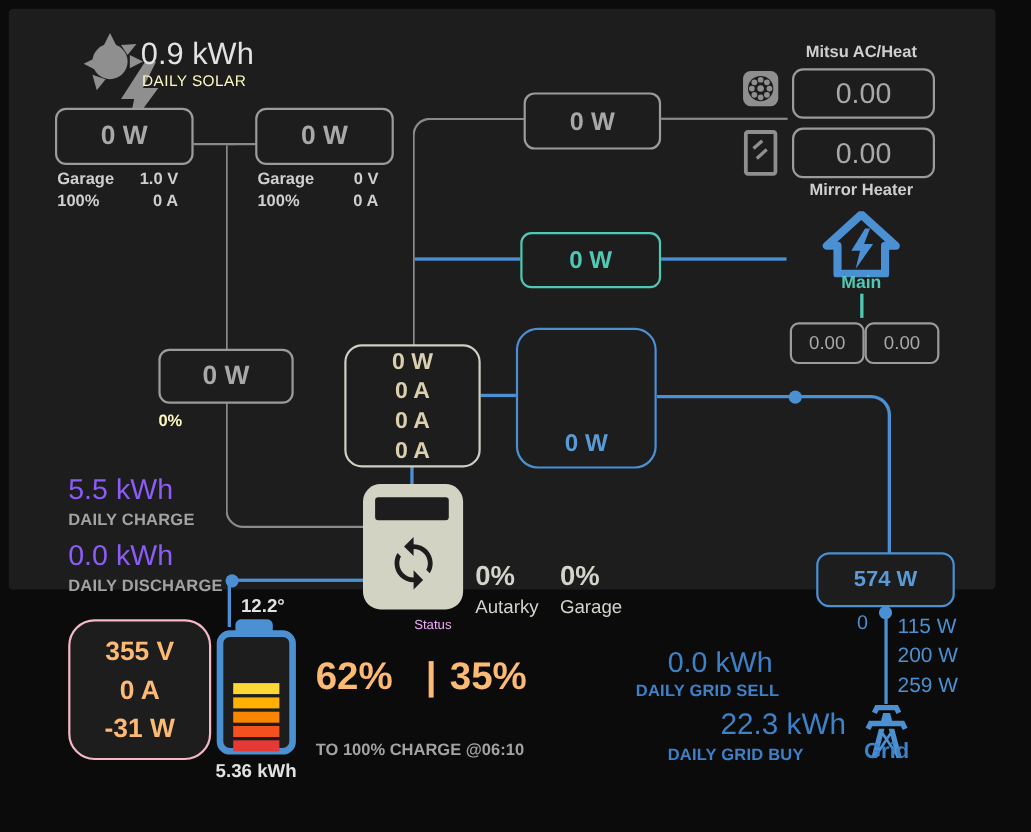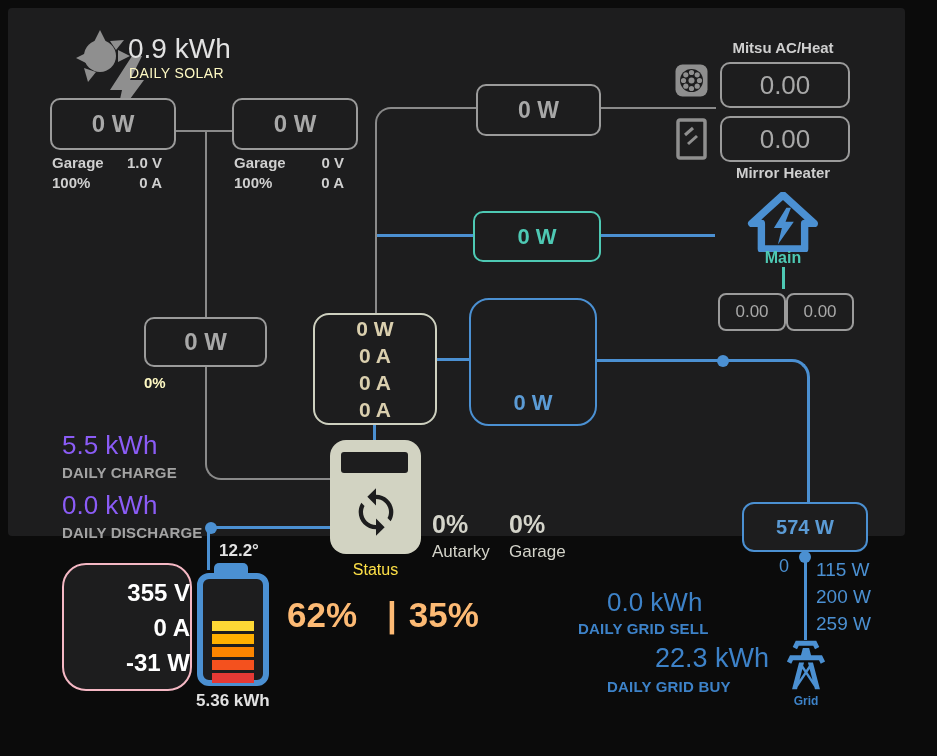--- a/index.html
+++ b/index.html
@@ -7,21 +7,21 @@
          font-family:"Liberation Sans",sans-serif;}
   #card{position:absolute;left:8px;top:8px;width:897px;height:528px;background:#1d1d1e;border-radius:4px;}
   .abs{position:absolute;}
   
   .vbox{position:absolute;border:2px solid #9b9b9b;border-radius:10px;background:#1d1d1e;
         display:flex;align-items:center;justify-content:center;color:#aaaaaa;font-weight:bold;}
   .vbox.gray{color:#a8a8a8;}
   .vbox.teal{border-color:#4ec9b4;color:#4ec9b4;}
   .vbox.blue{border-color:#4b90d2;color:#5b9bd5;}
   .vbox.cream{border-color:#cdd0bf;color:#dacfae;border-radius:16px;}
-  .vbox.pink{border-color:#f5b8c4;color:#ffffff;border-radius:24px;align-items:flex-end;}
+  .vbox.pink{border-color:#f5b8c4;color:#fdba74;border-radius:24px;}
   
   .hline{position:absolute;height:2px;background:#8a8a8a;}
   .vline{position:absolute;width:2px;background:#8a8a8a;}
   .hline.blue{height:3px;background:#4b90d2;}
   .vline.blue{width:3px;background:#4b90d2;}
   .vline.teal{width:3px;background:#4ec9b4;}
   .elbow{position:absolute;background:transparent;}
   .dot{position:absolute;width:12px;height:12px;border-radius:50%;background:#4b90d2;}
   
   .big{font-size:26px;}
@@ -115,21 +115,21 @@
     <div class="vbox blue" style="left:461px;top:290px;width:124px;height:124px;border-radius:20px;font-size:22px;align-items:flex-end;">
       <span style="margin-bottom:8px;">0 W</span>
     </div>
 
     <div class="abs" style="left:322px;top:432px;width:91px;height:114px;background:#d2d3c2;border-radius:16px;">
       <div style="position:absolute;left:11px;top:12px;width:67px;height:21px;background:#1d1d1e;border-radius:3px;"></div>
       <svg style="position:absolute;left:20px;top:42px;" width="52" height="60" viewBox="0 0 24 24">
         <path fill="#1d1d1e" d="M12 4V1L8 5l4 4V6c3.31 0 6 2.69 6 6 0 1.01-.25 1.97-.7 2.8l1.46 1.46C19.54 15.03 20 13.57 20 12c0-4.42-3.58-8-8-8zm0 14c-3.31 0-6-2.69-6-6 0-1.01.25-1.97.7-2.8L5.24 7.74C4.46 8.97 4 10.43 4 12c0 4.42 3.58 8 8 8v3l4-4-4-4v3z"></path>
       </svg>
     </div>
-    <div class="abs ctr" style="left:322px;top:553px;width:91px;font-size:16px;color:#fde047;">Status</div>
+    <div class="abs ctr" style="left:340px;top:553px;width:91px;font-size:12px;color:#f0abfc;">Status</div>
 
     <div class="abs" style="left:424px;top:502px;color:#d4d4ca;">
       <div style="font-size:25px;font-weight:bold;">0%</div>
       <div style="font-size:17px;margin-top:3px;">Autarky</div>
     </div>
     <div class="abs" style="left:501px;top:502px;color:#d4d4ca;">
       <div style="font-size:25px;font-weight:bold;">0%</div>
       <div style="font-size:17px;margin-top:3px;">Garage</div>
     </div>
 
@@ -153,20 +153,21 @@
       <div style="position:absolute;left:9px;top:81px;width:42px;height:10px;background:#f4511e;"></div>
       <div style="position:absolute;left:9px;top:94px;width:42px;height:10px;background:#e53935;"></div>
     </div>
     <div class="abs whitetxt" style="left:188px;top:683px;font-size:17px;font-weight:bold;">5.36 kWh</div>
 
     <div class="abs" style="left:279px;top:587px;color:#fdba74;font-size:35px;font-weight:bold;display:flex;">
       <span>62%</span>
       <span style="margin-left:30px;margin-right:12px;">|</span>
       <span>35%</span>
     </div>
+    <div class="abs pinklbl" style="left:279px;top:665px;font-size:15px;font-weight:bold;">TO 100% CHARGE @06:10</div>
 
     <div class="abs ctr" style="left:712px;top:31px;width:126px;font-size:15px;font-weight:bold;color:#cfcfcf;">Mitsu AC/Heat</div>
     <svg class="abs" style="left:666px;top:54px;" width="35" height="37" viewBox="0 0 35 37">
       <rect x="1.5" y="2.5" width="32" height="32" rx="7" fill="#8f8f8f"></rect>
       <circle cx="17.5" cy="18.5" r="11.5" fill="#1d1d1e"></circle>
       <circle cx="17.5" cy="18.5" r="3" fill="#8f8f8f"></circle>
       <g fill="#8f8f8f">
         <circle cx="17.5" cy="10.5" r="2.6"></circle>
           <circle cx="23.2" cy="12.8" r="2.6"></circle>
         <circle cx="25.5" cy="18.5" r="2.6"></circle>
@@ -207,21 +208,21 @@
     </div>
     <div class="abs" style="left:771px;top:548px;font-size:18px;color:#4b90d2;">0</div>
     <div class="abs" style="left:808px;top:548px;font-size:19px;color:#4b90d2;line-height:27px;">
       <div>115 W</div>
       <div>200 W</div>
       <div>259 W</div>
     </div>
     <svg class="abs" style="left:769px;top:628px;" width="58" height="58" viewBox="0 0 24 24">
       <path fill="#4b90d2" d="M8.28 5.45 L6.5 4.55 L7.76 2 H16.23 L17.5 4.55 L15.72 5.44 L15 4 H9 L8.28 5.45 M18.62 8 H14.09 L13.3 5 H10.7 L9.91 8 H5.38 L4.1 10.55 L5.89 11.44 L6.62 10 H17.38 L18.1 11.45 L19.89 10.56 L18.62 8 M17.77 22 H15.7 L15.46 21.1 L12 15.9 L8.53 21.1 L8.3 22 H6.23 L9.12 11 H11.19 L10.83 12.35 L12 14.1 L13.16 12.35 L12.81 11 H14.88 L17.77 22 M11.4 15 L10.5 13.65 L9.32 18.13 L11.4 15 M14.68 18.12 L13.5 13.64 L12.6 15 L14.68 18.12 Z"></path>
     </svg>
-    <div class="abs ctr" style="left:769px;top:686px;width:58px;font-size:12px;font-weight:bold;color:#3d82c8;">Grid</div>
+    <div class="abs ctr" style="left:769px;top:664px;width:58px;font-size:20px;font-weight:bold;color:#3d82c8;">Grid</div>
 
     <div class="abs bluetxt big" style="left:599px;top:579px;">0.0 kWh</div>
     <div class="abs bluetxt lbl" style="left:570px;top:612px;">DAILY GRID SELL</div>
     <div class="abs bluetxt" style="left:599px;top:635px;font-size:27px;margin-left:48px;">22.3 kWh</div>
     <div class="abs bluetxt lbl" style="left:599px;top:670px;">DAILY GRID BUY</div>
 
   </div>
 </div>
 
 </body></html>

